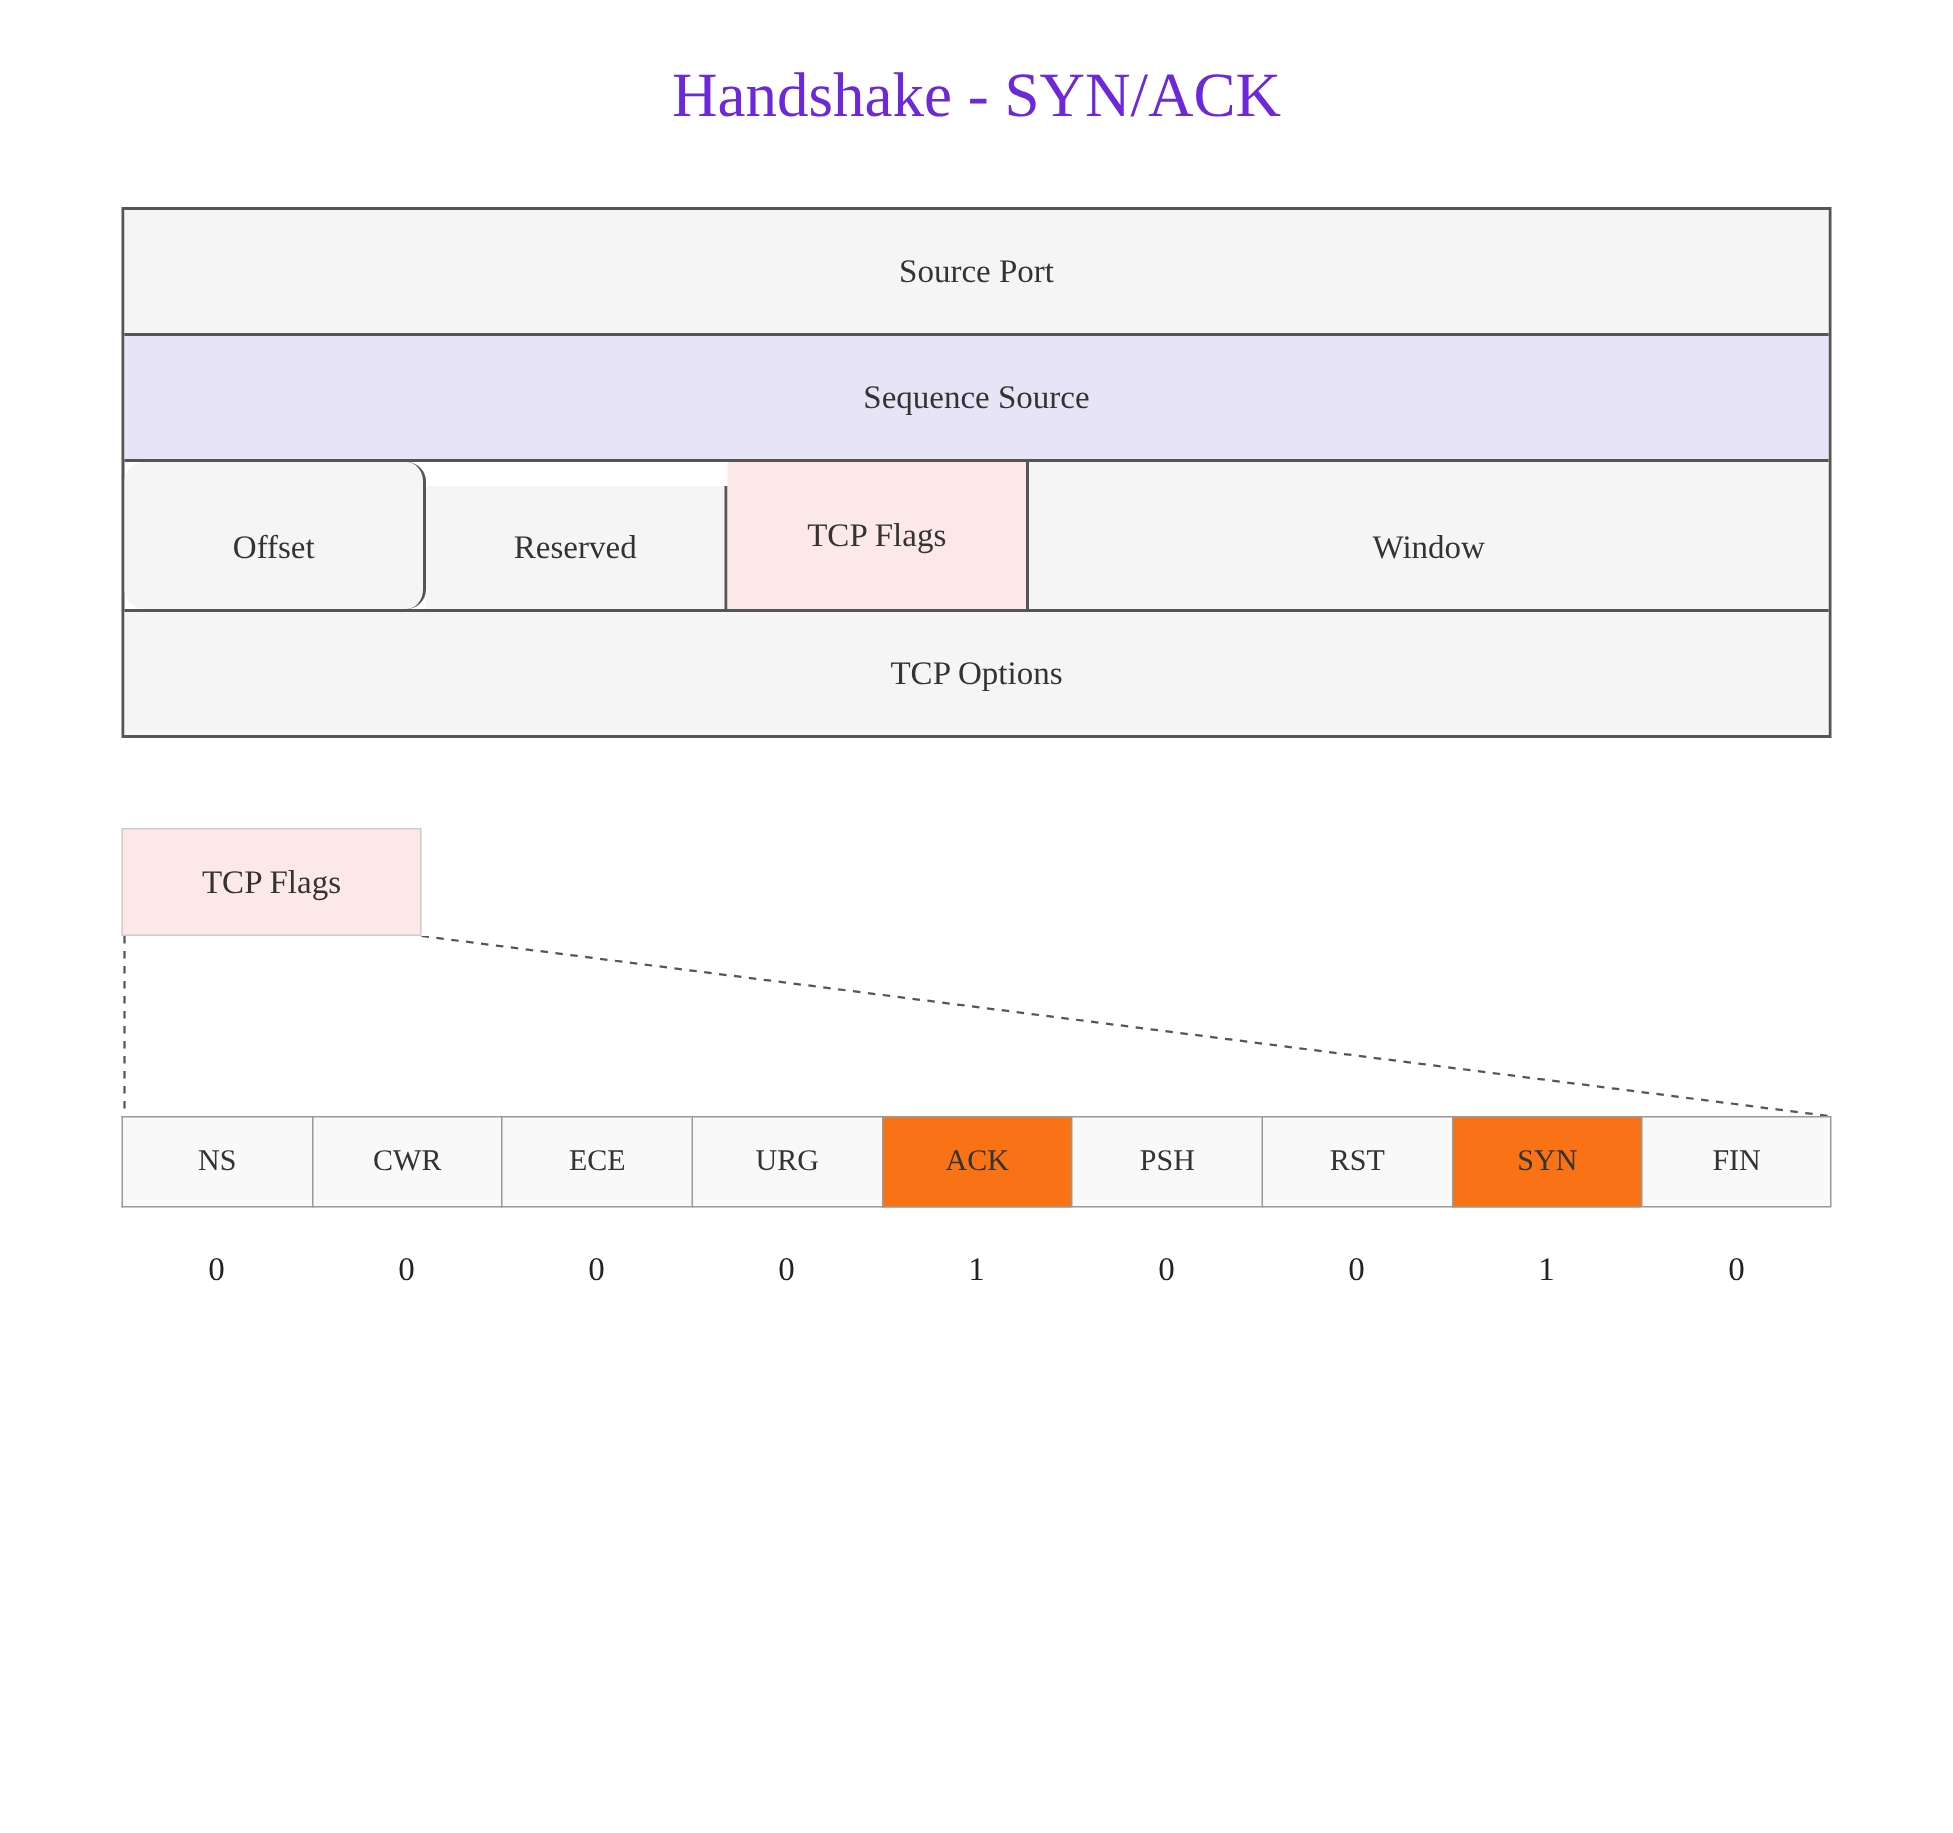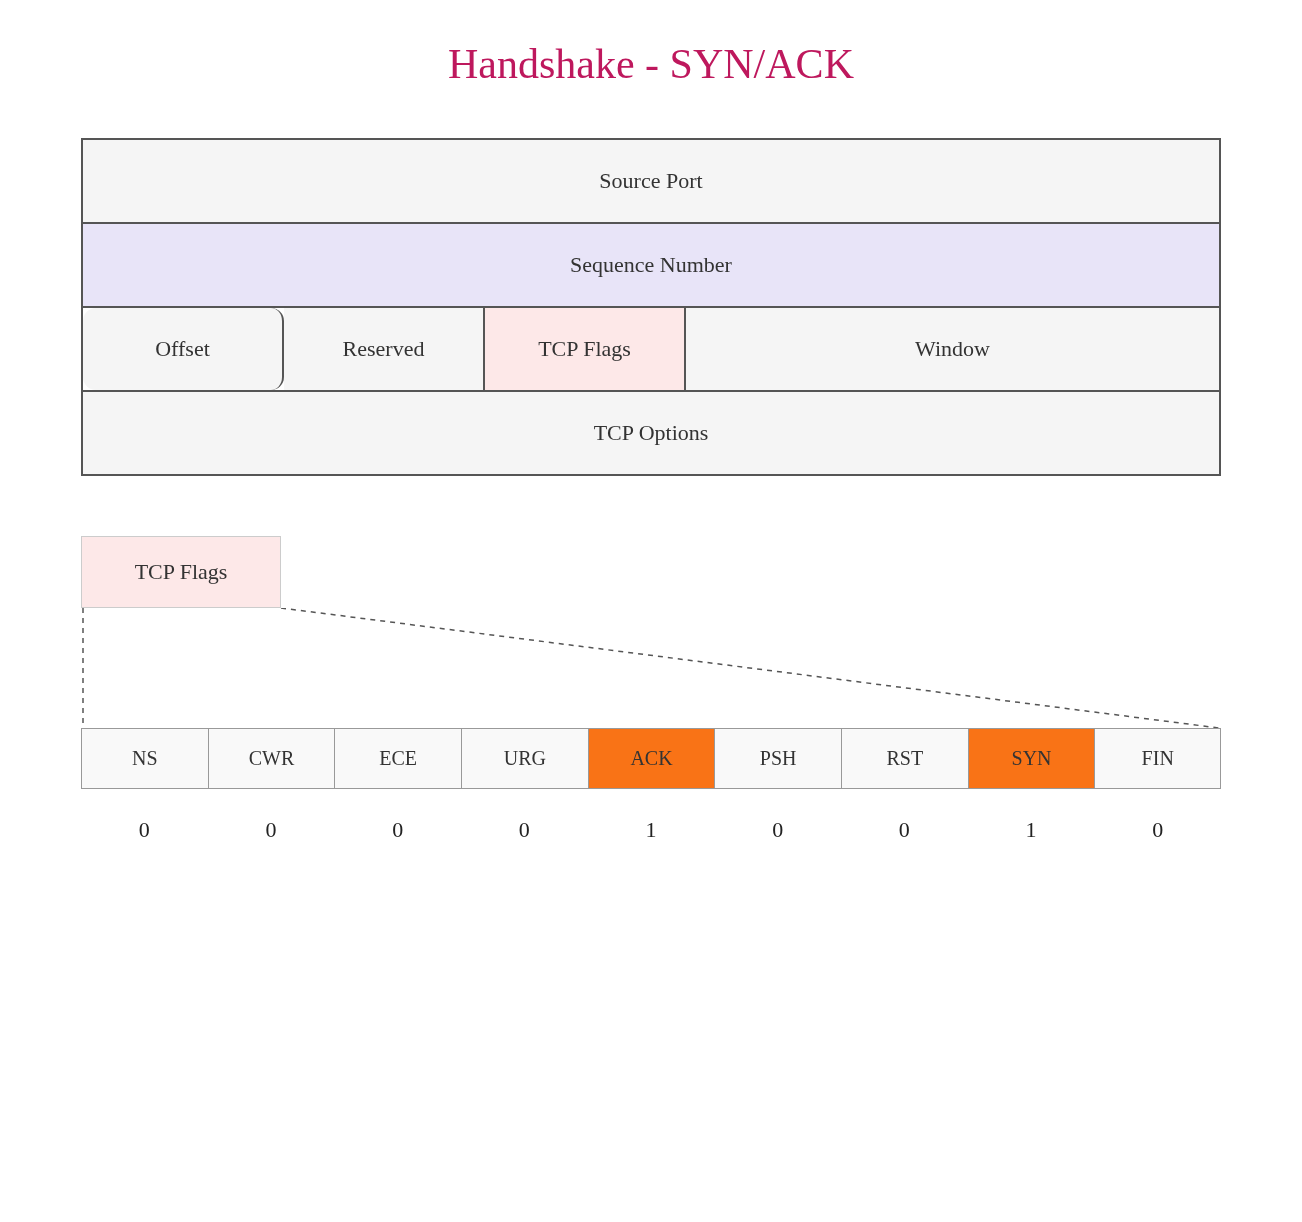--- a/index.html
+++ b/index.html
@@ -11,21 +11,21 @@
       display: flex;
       flex-direction: column;
       align-items: center;
       padding: 40px 80px 60px;
     }
 
     .page-title {
       font-size: 42px;
       font-weight: 400;
       margin-bottom: 50px;
-      color: #be185d;
+      color: #6d28d9;
     }
 
     .tcp-diagram {
       width: 100%;
       max-width: 1140px;
       border: 2px solid #555;
     }
 
     .tcp-row {
       display: flex;
@@ -137,30 +137,30 @@
 <div class="tcp-diagram">
 
   <div class="tcp-row">
     <div class="tcp-cell cell-half bg-light">
       <span>Source Port</span>
     </div>
   </div>
 
   <div class="tcp-row">
     <div class="tcp-cell cell-full bg-lavender" style="flex:2; border-right:none;">
-      <span>Sequence Number</span>
+      <span>Sequence Source</span>
     </div>
   </div>
 
 
   <div class="tcp-row">
     <div class="tcp-cell bg-light" style="flex:0.5;border-radius:13px;">
       <span>Offset</span>
     </div>
-    <div class="tcp-cell bg-light" style="flex:0.5;">
+    <div class="tcp-cell bg-light" style="flex:0.5;margin-top:16px;">
       <span>Reserved</span>
     </div>
     <div class="tcp-cell bg-pink" style="flex:0.5;">
       <span>TCP Flags</span>
     </div>
     <div class="tcp-cell bg-light" style="flex:1.5; border-right:none;">
       <span>Window</span>
     </div>
   </div>
 

